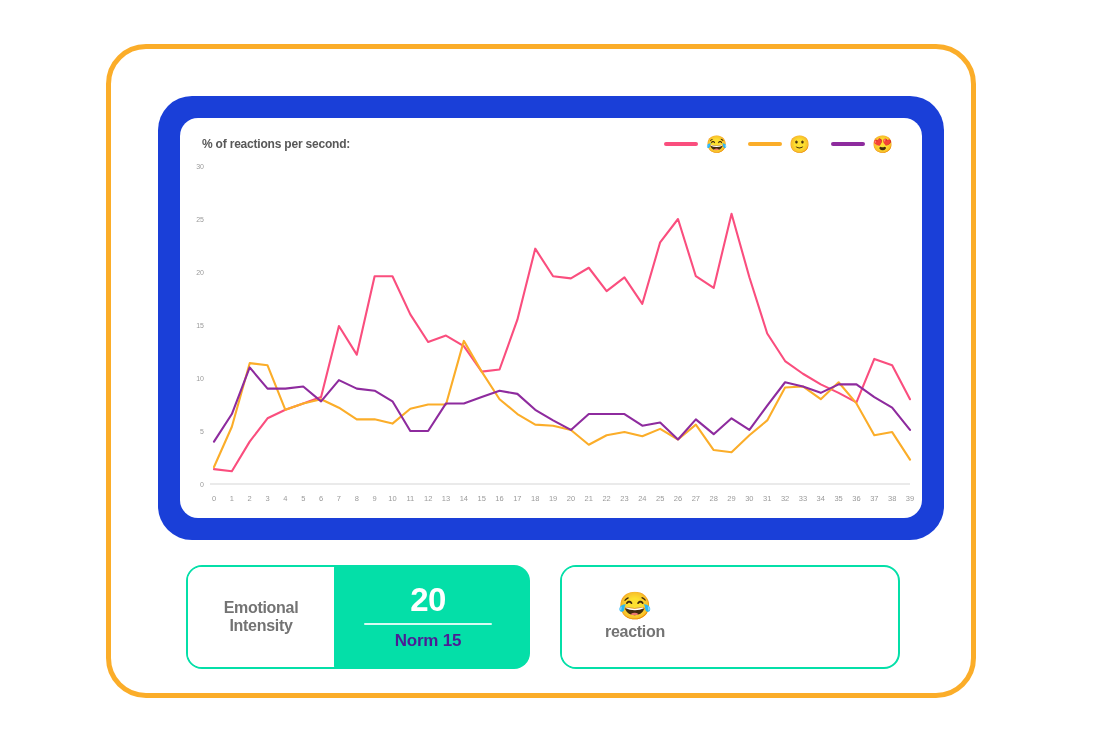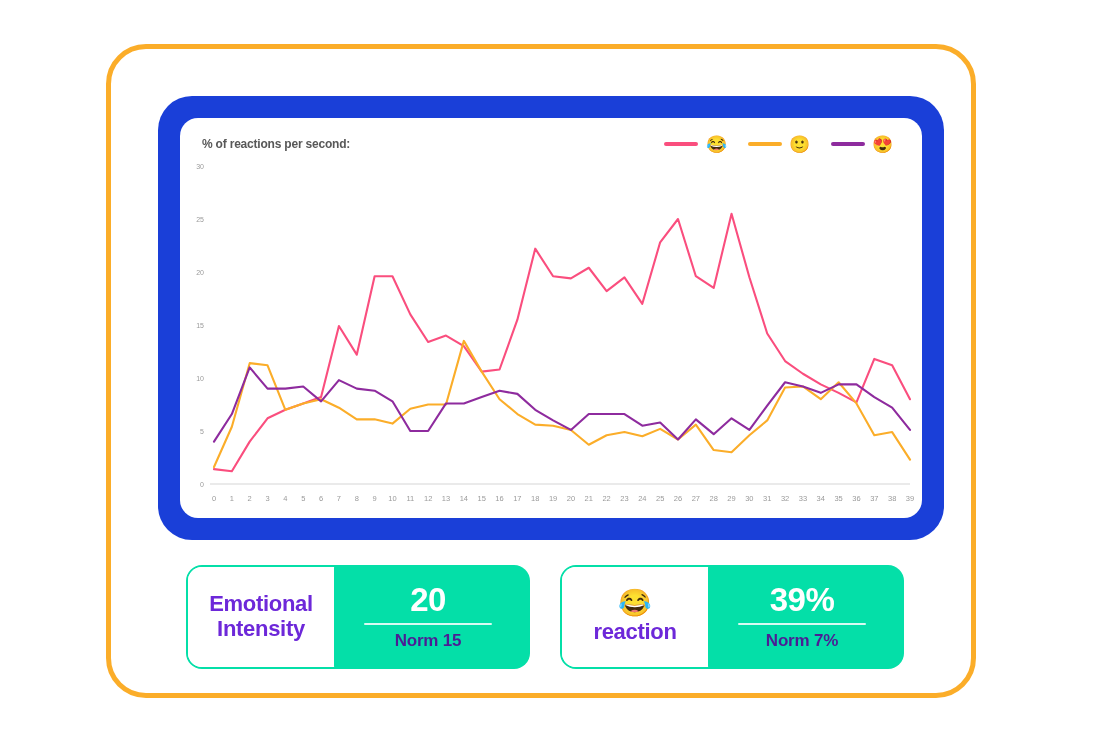--- a/index.html
+++ b/index.html
@@ -112,22 +112,22 @@
     width: 146px;
     display: flex;
     flex-direction: column;
     align-items: center;
     justify-content: center;
     z-index: 2;
     background: #ffffff;
     border-radius: 14px 0 0 14px;
   }
   .card-label {
-    color: #6d28d9;
-    font-size: 22px;
+    color: #737373;
+    font-size: 16px;
     font-weight: bold;
     line-height: 1.12;
     text-align: center;
     letter-spacing: -0.3px;
   }
   .card-emoji {
     font-size: 27px;
     line-height: 1;
     margin-bottom: 3px;
   }
@@ -264,21 +264,16 @@
           <div class="card-value">20</div>
           <div class="card-divider"></div>
           <div class="card-norm">Norm 15</div>
         </div>
       </div>
       <div class="card">
         <div class="card-label-side">
           <div class="card-emoji">😂</div>
           <div class="card-label">reaction</div>
         </div>
-        <div class="card-value-side" style="background: rgb(4, 223, 168);">
-          <div class="card-value">39%</div>
-          <div class="card-divider"></div>
-          <div class="card-norm">Norm 7%</div>
-        </div>
       </div>
     </div>
 
 </div>
 
 </body></html>

